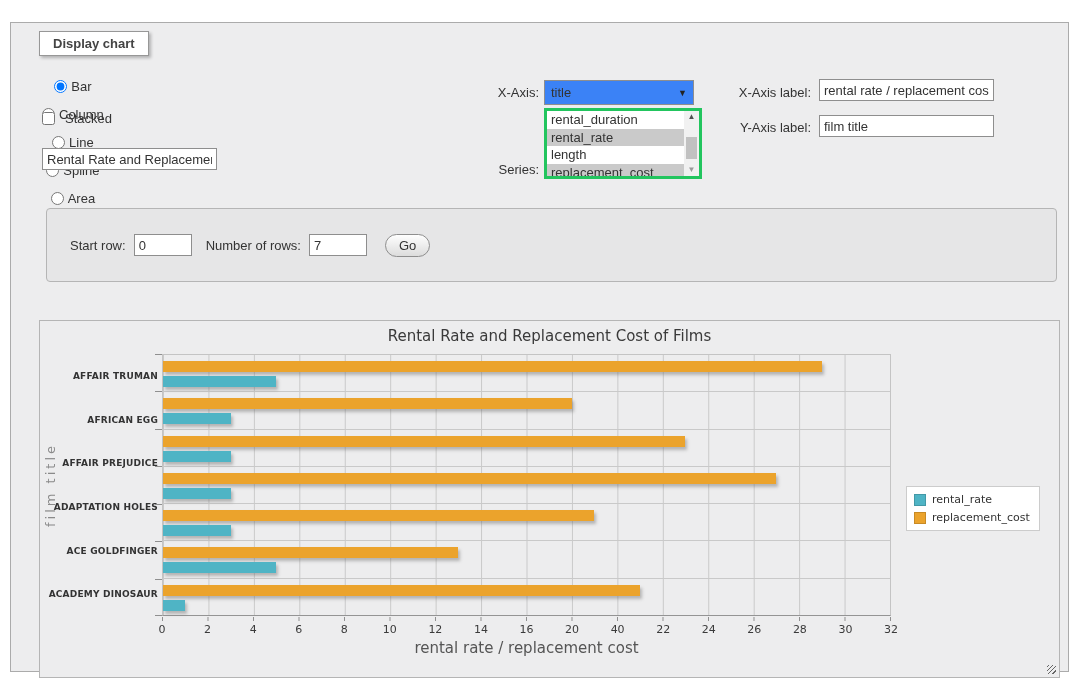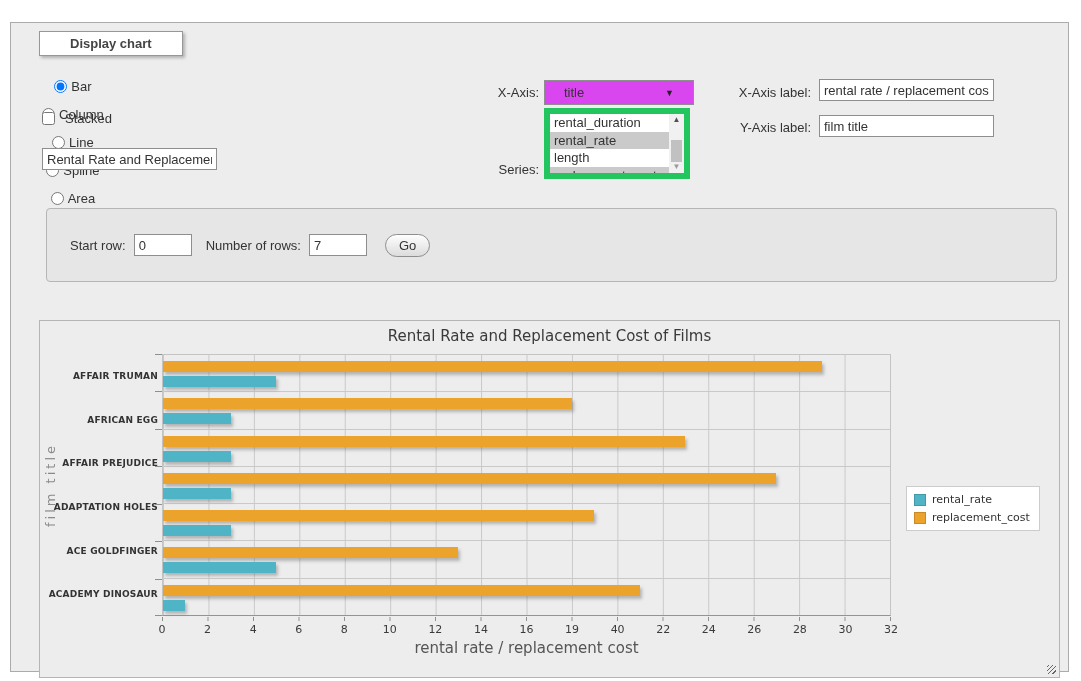--- a/index.html
+++ b/index.html
@@ -3,45 +3,45 @@
 <meta charset="utf-8">
 <style>
   * { margin:0; padding:0; box-sizing:border-box; }
   body { background:#fff; font-family:"Liberation Sans", sans-serif; color:#333; }
   .page { position:relative; width:1081px; height:681px; background:#fff; overflow:hidden; }
 
   
   .fieldset { position:absolute; left:10px; top:22px; width:1059px; height:650px;
               border:1px solid #ababab; background:#ededee; }
   .legendbox { position:absolute; left:28px; top:8px; background:#fff; border:1px solid #979797;
-               padding:4px 30px; font-size:13px; font-weight:bold; color:#444;
+               padding:4px 13px; font-size:13px; font-weight:bold; color:#444;
                box-shadow:2px 2px 3px rgba(0,0,0,0.25); z-index:5; }
 
   
   .radios { position:absolute; left:31px; top:56px; display:flex; gap:13px; align-items:center;
             font-size:13px; color:#333;flex-direction:column; }
   .radios label { display:flex; align-items:center; gap:4px; }
   .stackedrow { position:absolute; left:31px; top:88px; display:flex; align-items:center; gap:10px; font-size:13px; }
   input[type=text] { border:1px solid #8e8e8e; background:#fff; font-size:13px; color:#333;
                      padding:2px 4px; height:22px; font-family:"Liberation Sans",sans-serif; }
   .title-input { position:absolute; left:31px; top:125px; width:175px; }
 
   .lbl { position:absolute; font-size:13px; color:#333; text-align:right; }
   .xaxis-lbl  { left:430px; top:62px;  width:98px; }
   .series-lbl { left:430px; top:139px; width:98px; }
   .xlabel-lbl { left:702px; top:62px;  width:98px; }
   .ylabel-lbl { left:702px; top:97px;  width:98px; }
 
-  .select { position:absolute; left:533px; top:57px; width:150px; height:25px; background:#d946ef;
+  .select { position:absolute; left:533px; top:57px; width:150px; height:25px; background:#3b82f6;
             border:1px solid #8e8e8e; font-size:13px; display:flex; align-items:center;
-            padding:0 19px; justify-content:space-between; }
+            padding:0 6px; justify-content:space-between; }
   .select .arrow { font-size:9px; color:#222; }
 
-  .listbox { position:absolute; left:533px; top:85px; width:146px; height:71px; background:#fff;
-             border:6px solid #22c55e; overflow:hidden; font-size:13px; }
+  .listbox { position:absolute; left:533px; top:85px; width:158px; height:71px; background:#fff;
+             border:3px solid #22c55e; overflow:hidden; font-size:13px; }
   .opt { height:17.5px; line-height:17.5px; padding-left:4px; margin-right:15px; white-space:nowrap; }
   .opt.sel { background:#cacaca; }
   .sb { position:absolute; right:0; top:0; width:15px; height:100%; background:#f1f1f1; }
   .sb .up, .sb .dn { position:absolute; left:0; width:100%; text-align:center; font-size:8px; height:12px; line-height:12px; }
   .sb .up { top:0; color:#505050; }
   .sb .dn { bottom:0; color:#9a9a9a; }
   .sb .thumb { position:absolute; left:2px; width:11px; top:26px; height:22px; background:#c1c1c1; }
 
   .xaxis-input { position:absolute; left:808px; top:56px; width:175px; }
   .yaxis-input { position:absolute; left:808px; top:92px; width:175px; }
@@ -223,21 +223,21 @@
       <div class="xticklabels" id="xticklabels">
           <span style="left: 0%;">0</span>
           <span style="left: 6.25%;">2</span>
           <span style="left: 12.5%;">4</span>
           <span style="left: 18.75%;">6</span>
           <span style="left: 25%;">8</span>
           <span style="left: 31.25%;">10</span>
           <span style="left: 37.5%;">12</span>
           <span style="left: 43.75%;">14</span>
           <span style="left: 50%;">16</span>
-          <span style="left: 56.25%;">19</span>
+          <span style="left: 56.25%;">20</span>
           <span style="left: 62.5%;">40</span>
           <span style="left: 68.75%;">22</span>
           <span style="left: 75%;">24</span>
           <span style="left: 81.25%;">26</span>
           <span style="left: 87.5%;">28</span>
           <span style="left: 93.75%;">30</span>
           <span style="left: 100%;">32</span>
         </div>
       <div class="chart-xlabel">rental rate / replacement cost</div>
       <div class="clegend" id="clegend">

